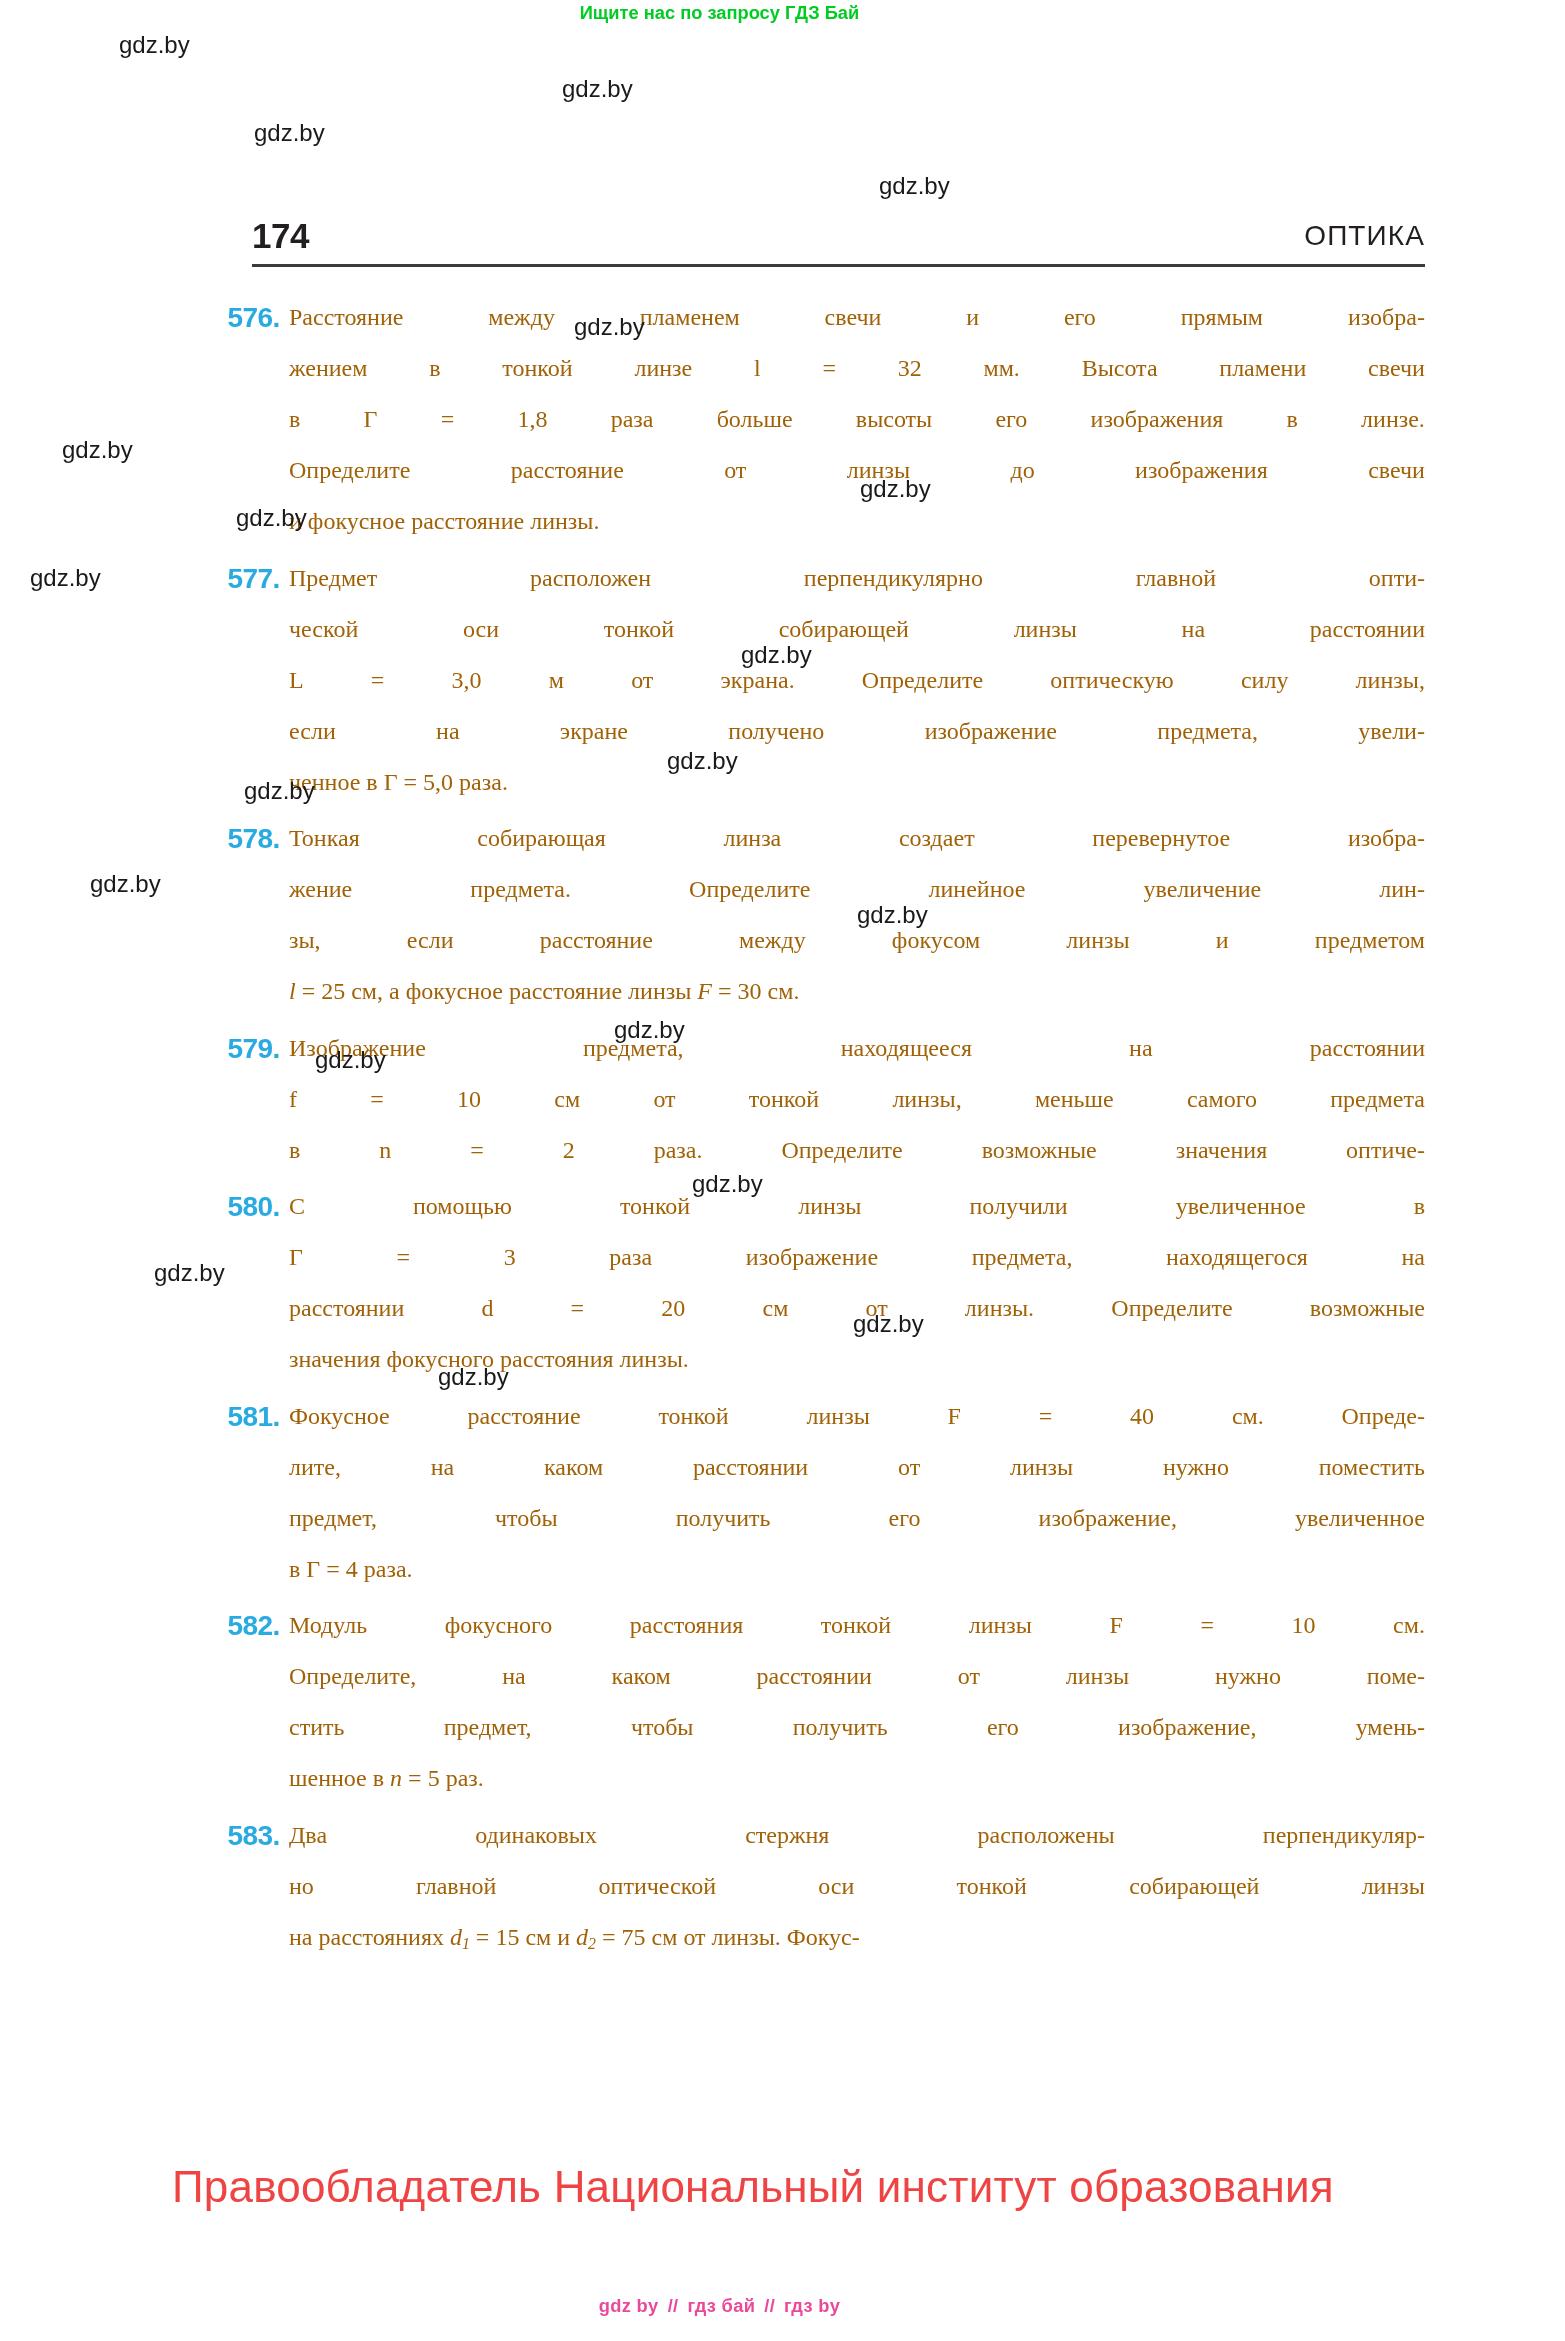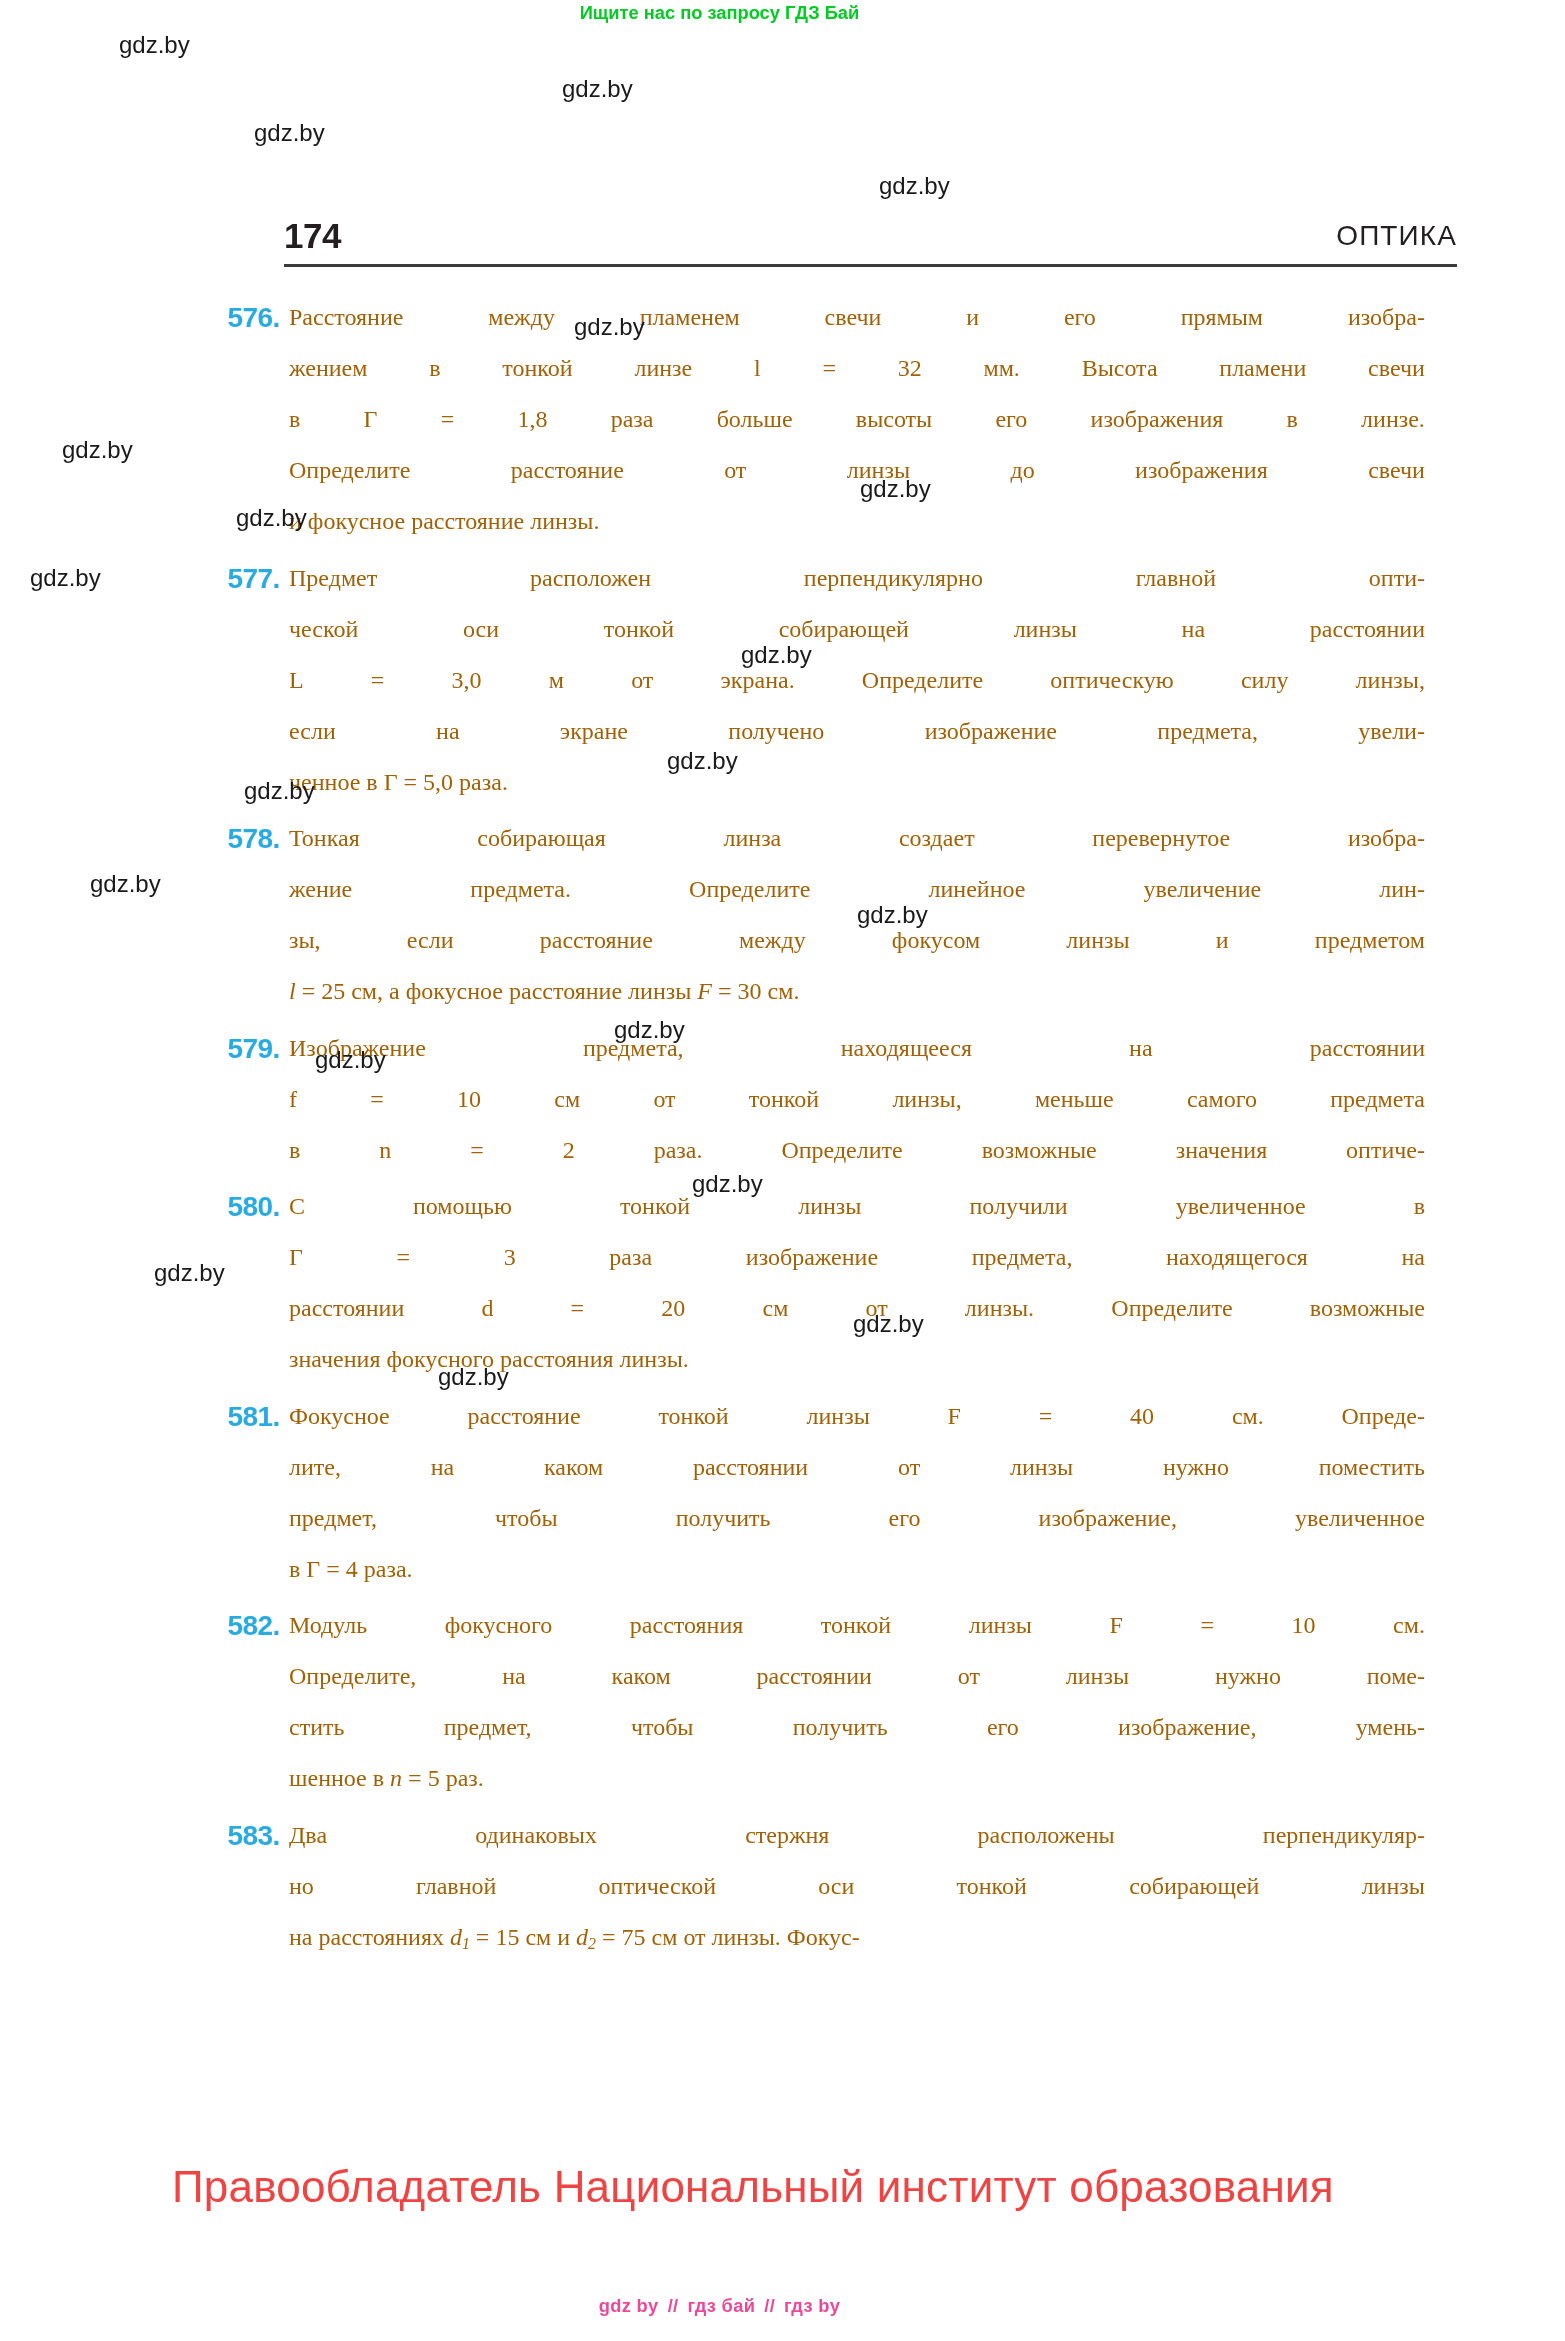--- a/index.html
+++ b/index.html
@@ -39,21 +39,20 @@
     height: 2342px;
   }
 
   
   .runhead {
     position: absolute;
     left: 252px;
     top: 216px;
     width: 1173px;
     height: 42px;
-    margin-left: 32px;
   }
   .runhead .folio {
     position: absolute;
     left: 0;
     top: 0;
     font-family: "Liberation Sans", sans-serif;
     font-weight: 700;
     font-size: 35px;
     letter-spacing: -0.5px;
     color: #231f20;

